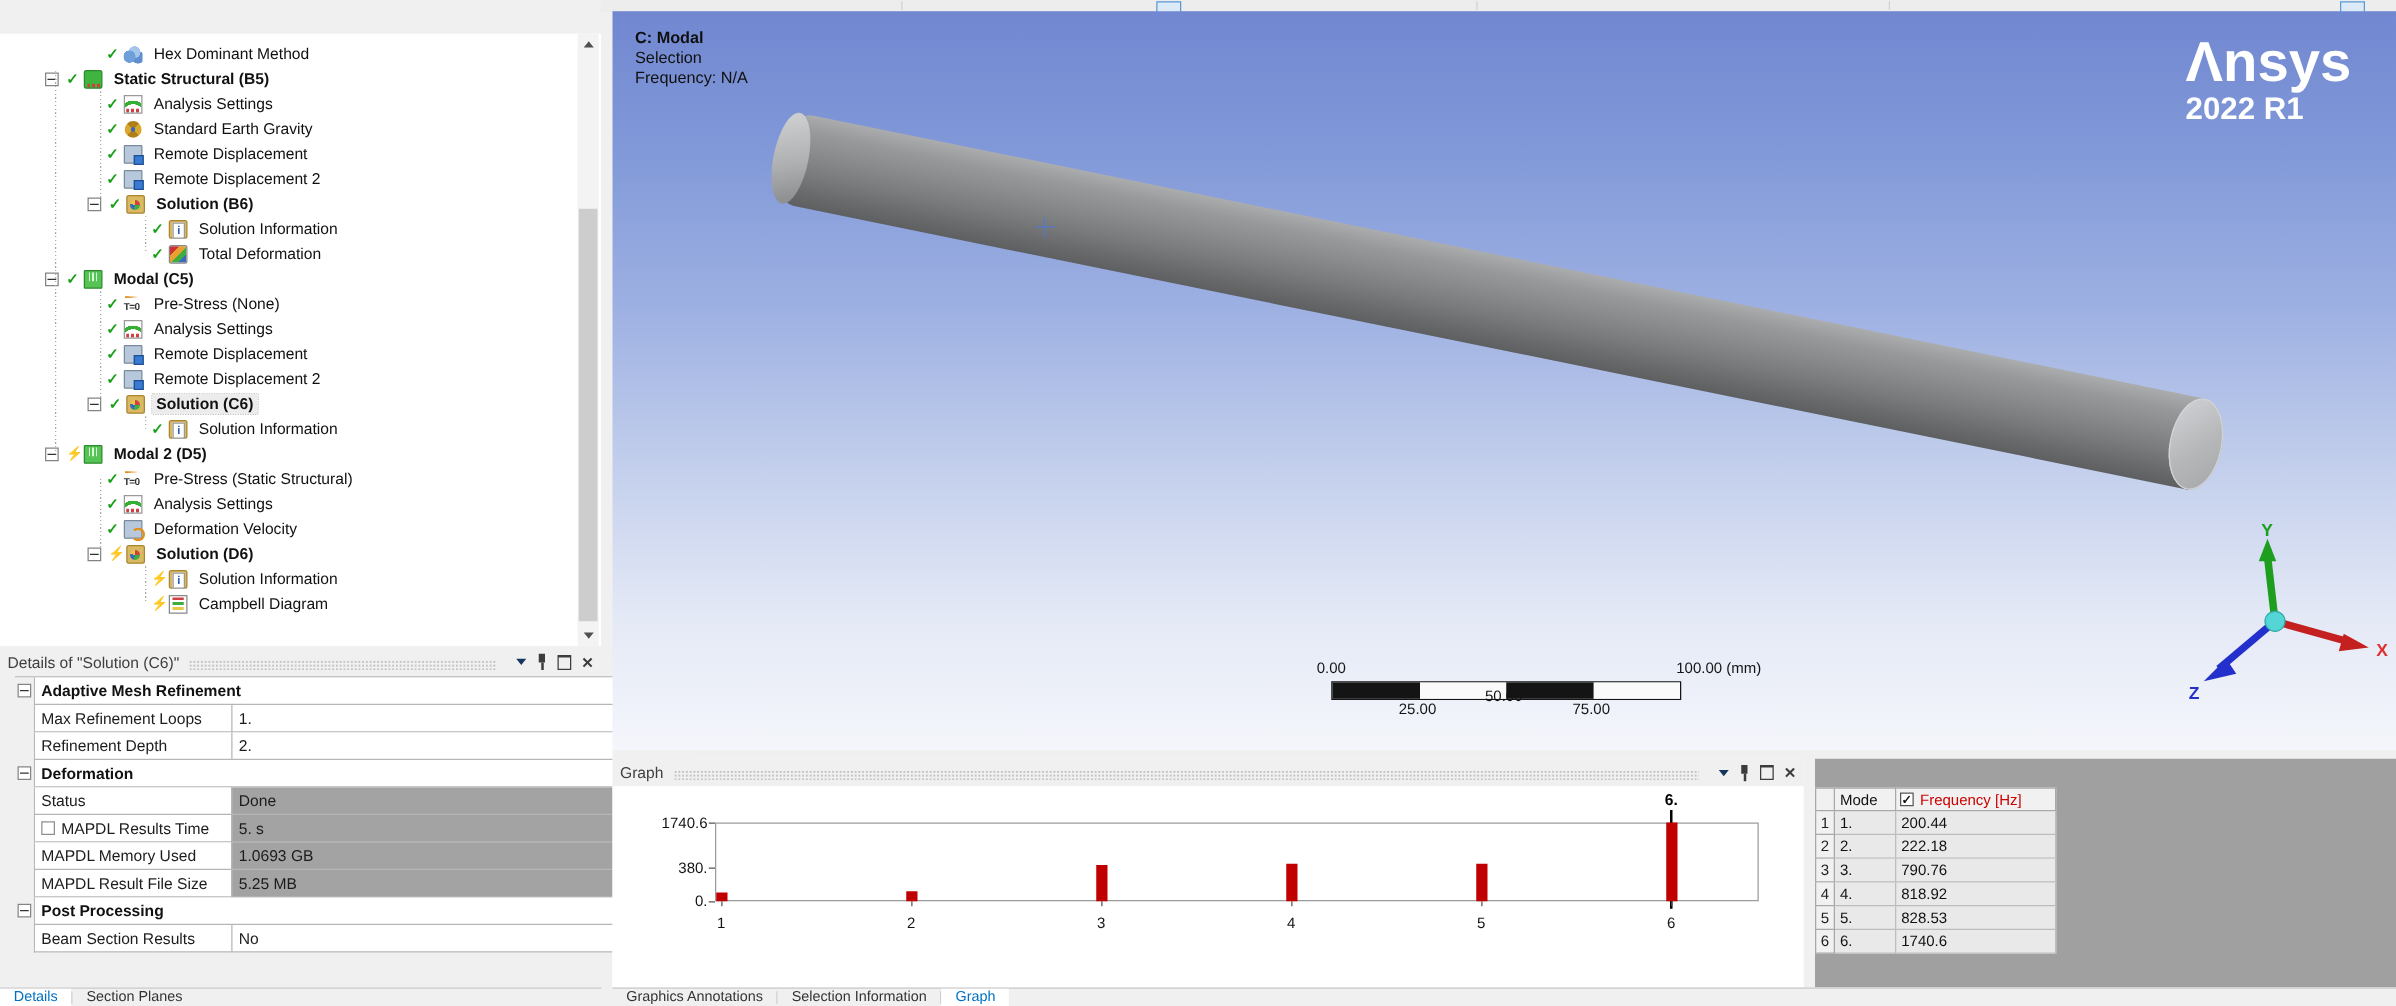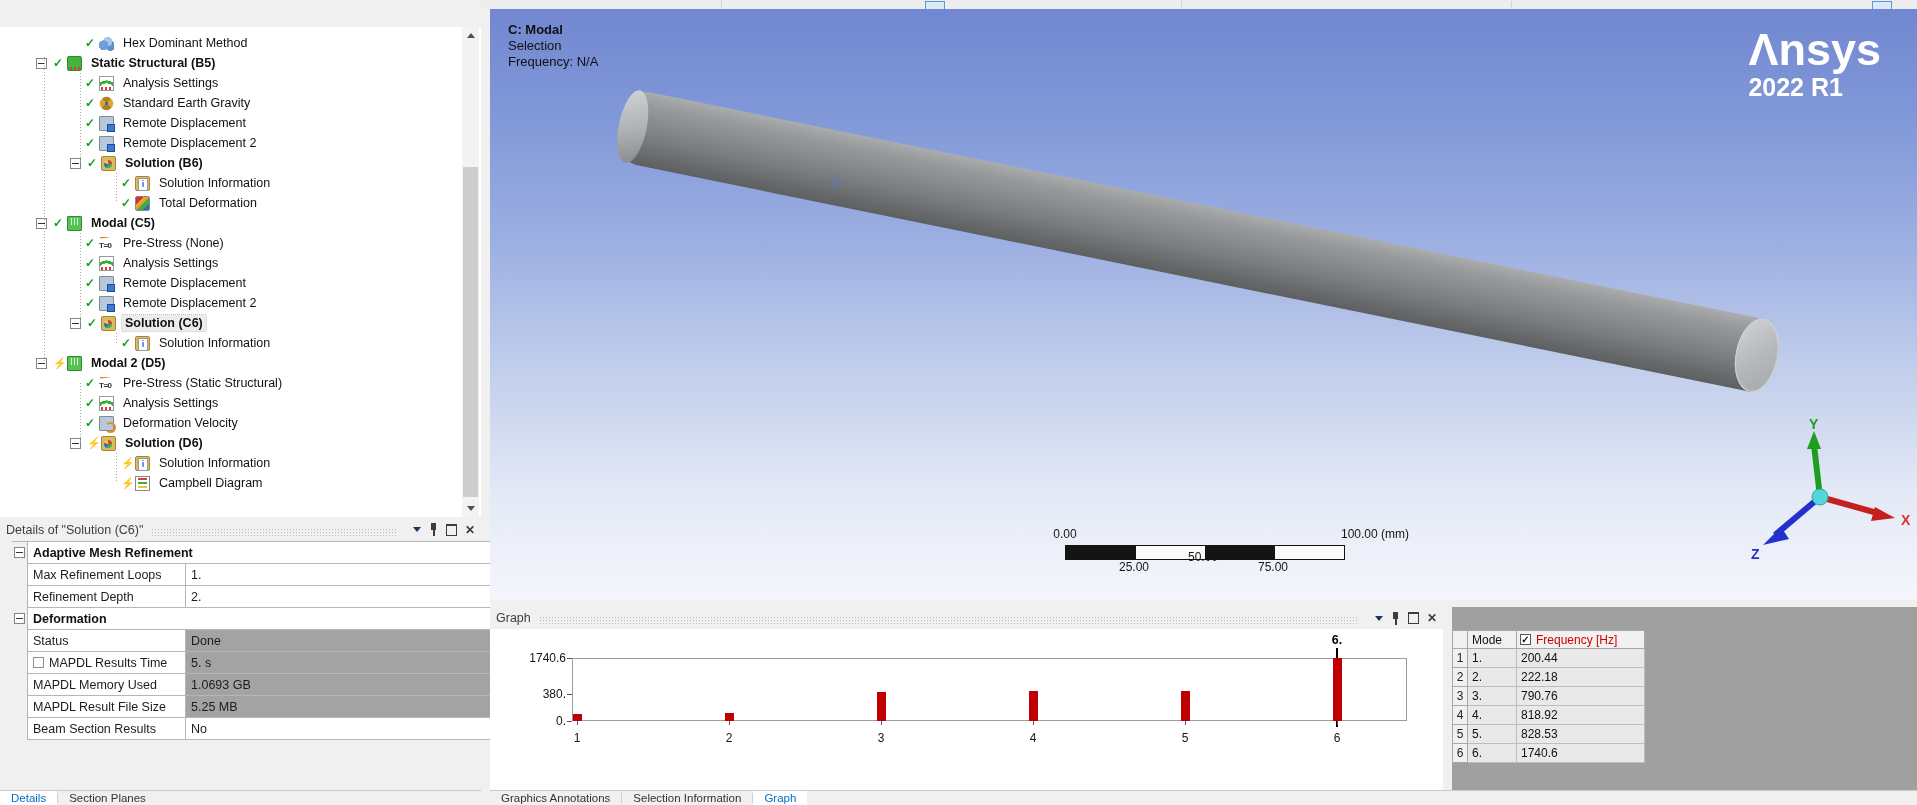--- a/index.html
+++ b/index.html
@@ -403,20 +403,26 @@
             <span>MAPDL Memory Used</span>
           </span>
           <span class="dcell dval ro">1.0693 GB</span>
         </div>
         <div class="drow">
           <span class="dgut"></span>
           <span class="dcell dkey">
             <span>MAPDL Result File Size</span>
           </span>
           <span class="dcell dval ro">5.25 MB</span>
+        </div>
+        <div class="drow">
+          <span class="dgut">
+            <span class="gut-exp expander"></span>
+          </span>
+          <span class="dcatcell">Post Processing</span>
         </div>
         <div class="drow">
           <span class="dgut"></span>
           <span class="dcell dkey">
             <span>Beam Section Results</span>
           </span>
           <span class="dcell dval">No</span>
         </div>
       </div>
   </div>

